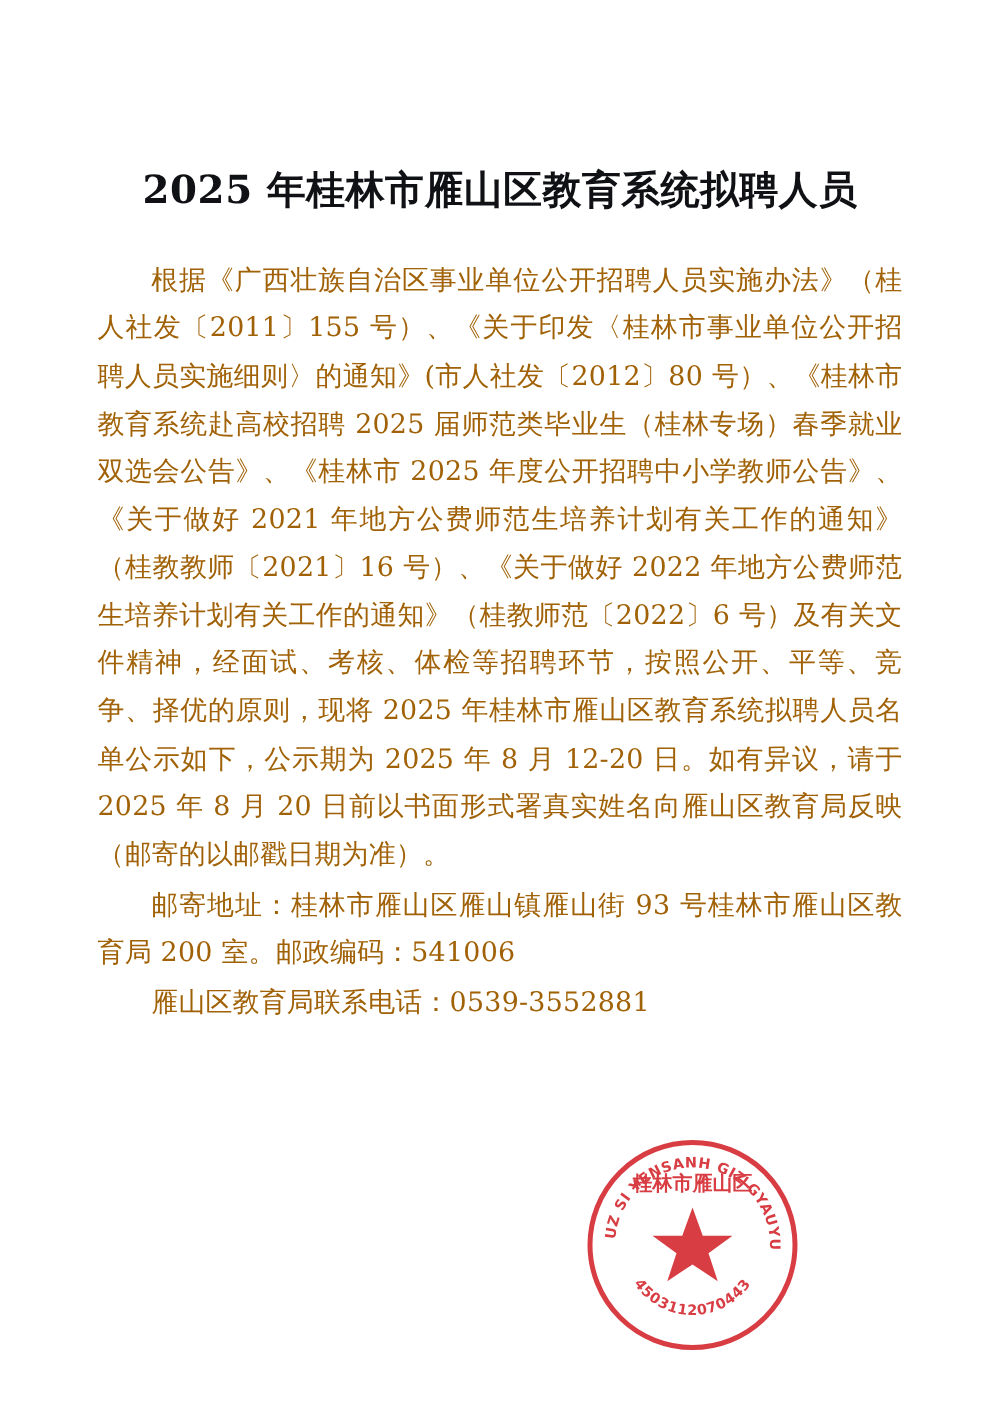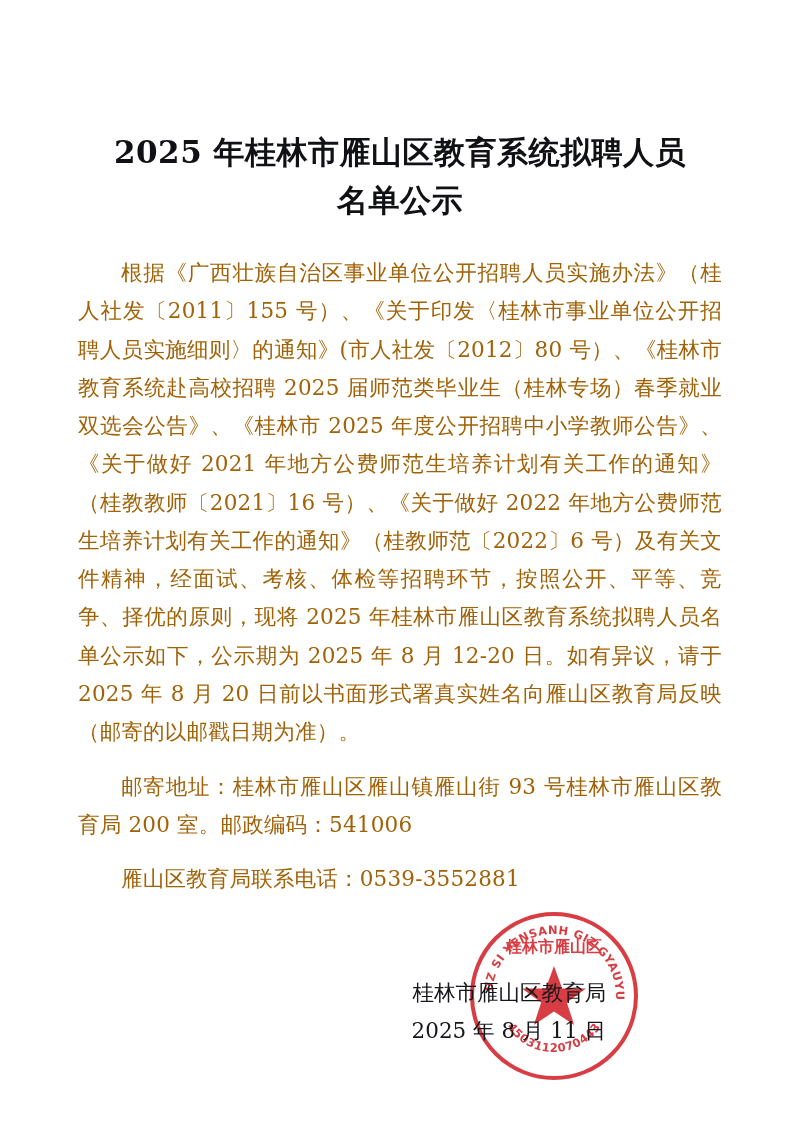--- a/index.html
+++ b/index.html
@@ -42,21 +42,21 @@
     text-align: justify;
     text-justify: inter-ideograph;
     letter-spacing: 0.2px;
     color: #a16207;
   }
   .para {
     margin: 0 0 0 0;
     text-indent: 2em;
   }
   .para + .para {
-    margin-top: 16px;
+    margin-top: 2px;
   }
   .spacer-para {
     margin-top: 16px;
   }
   .attachment {
     margin-top: 30px;
     text-indent: 2em;
     font-size: 21.5px;
     line-height: 1.78;
   }
@@ -100,34 +100,29 @@
     fill: #d3232a;
   }
 </style>
 </head>
 <body>
 
 <div class="page">
 
   <h1 class="doc-title">
     <span>2025 年桂林市雁山区教育系统拟聘人员</span>
-    <span class="line2">名单公示</span>
   </h1>
 
   <div class="body-block">
     <p class="para">根据《广西壮族自治区事业单位公开招聘人员实施办法》（桂人社发〔2011〕155 号）、《关于印发〈桂林市事业单位公开招聘人员实施细则〉的通知》(市人社发〔2012〕80 号）、《桂林市教育系统赴高校招聘 2025 届师范类毕业生（桂林专场）春季就业双选会公告》、《桂林市 2025 年度公开招聘中小学教师公告》、《关于做好 2021 年地方公费师范生培养计划有关工作的通知》（桂教教师〔2021〕16 号）、《关于做好 2022 年地方公费师范生培养计划有关工作的通知》（桂教师范〔2022〕6 号）及有关文件精神，经面试、考核、体检等招聘环节，按照公开、平等、竞争、择优的原则，现将 2025 年桂林市雁山区教育系统拟聘人员名单公示如下，公示期为 2025 年 8 月 12-20 日。如有异议，请于 2025 年 8 月 20 日前以书面形式署真实姓名向雁山区教育局反映（邮寄的以邮戳日期为准）。</p>
     <p class="para spacer-para">邮寄地址：桂林市雁山区雁山镇雁山街 93 号桂林市雁山区教育局 200 室。邮政编码：541006</p>
     <p class="para">雁山区教育局联系电话：0539-3552881</p>
   </div>
 
 
-  <div class="signature">
-    <div>桂林市雁山区教育局</div>
-    <div>2025 年 8 月 11 日</div>
-  </div>
 
   <div class="seal">
     <svg width="176" height="176" viewBox="0 0 176 176" xmlns="http://www.w3.org/2000/svg">
       <defs>
         <path id="arcTop" d="M 26,88 A 62,62 0 0 1 150,88"></path>
         <path id="arcBottom" d="M 32,88 A 56,56 0 0 0 144,88"></path>
       </defs>
       <circle cx="88" cy="88" r="82" fill="none" stroke="#d3232a" stroke-width="4"></circle>
       <polygon points="88,58 96.2,80.5 120,80.5 100.8,94.5 108.2,117 88,103.5 67.8,117 75.2,94.5 56,80.5 79.8,80.5" fill="#d3232a"></polygon>
       <text class="seal-text">

